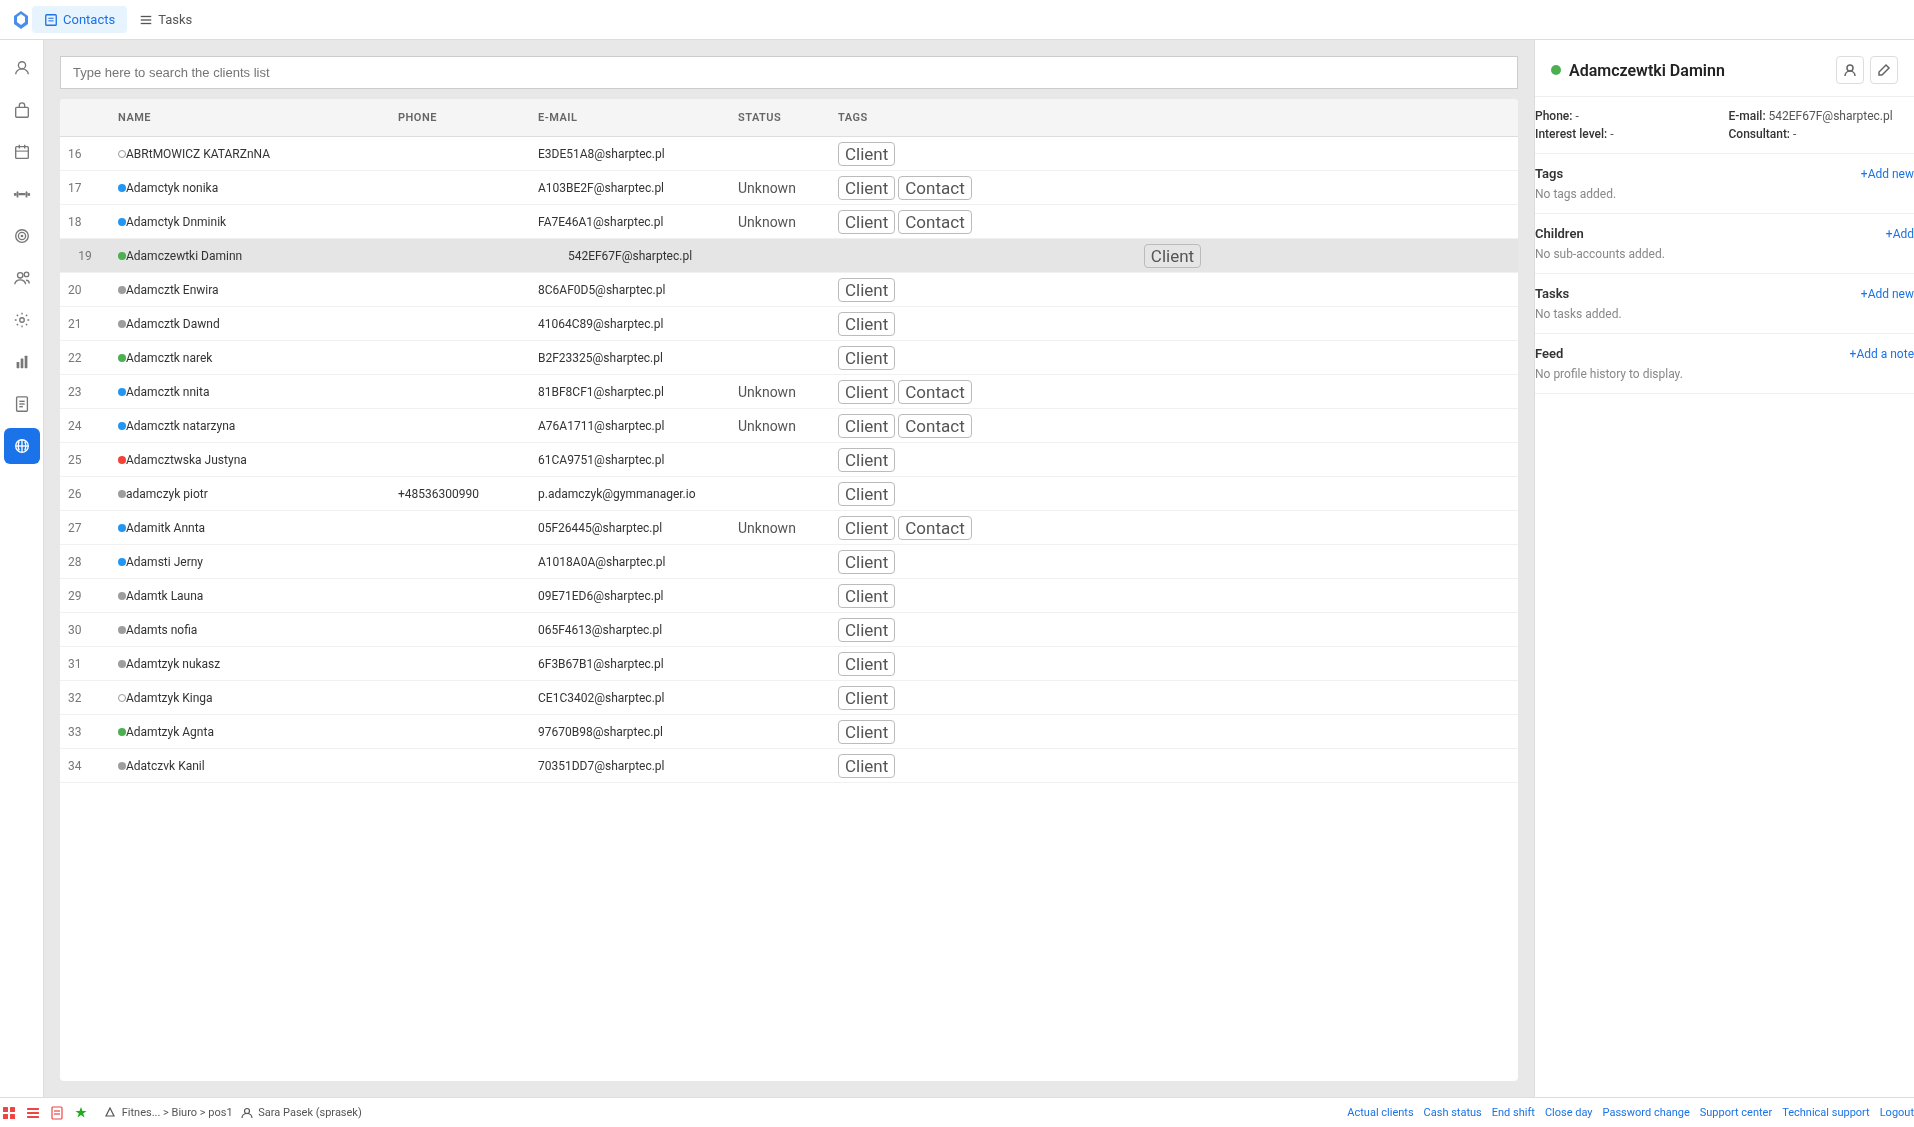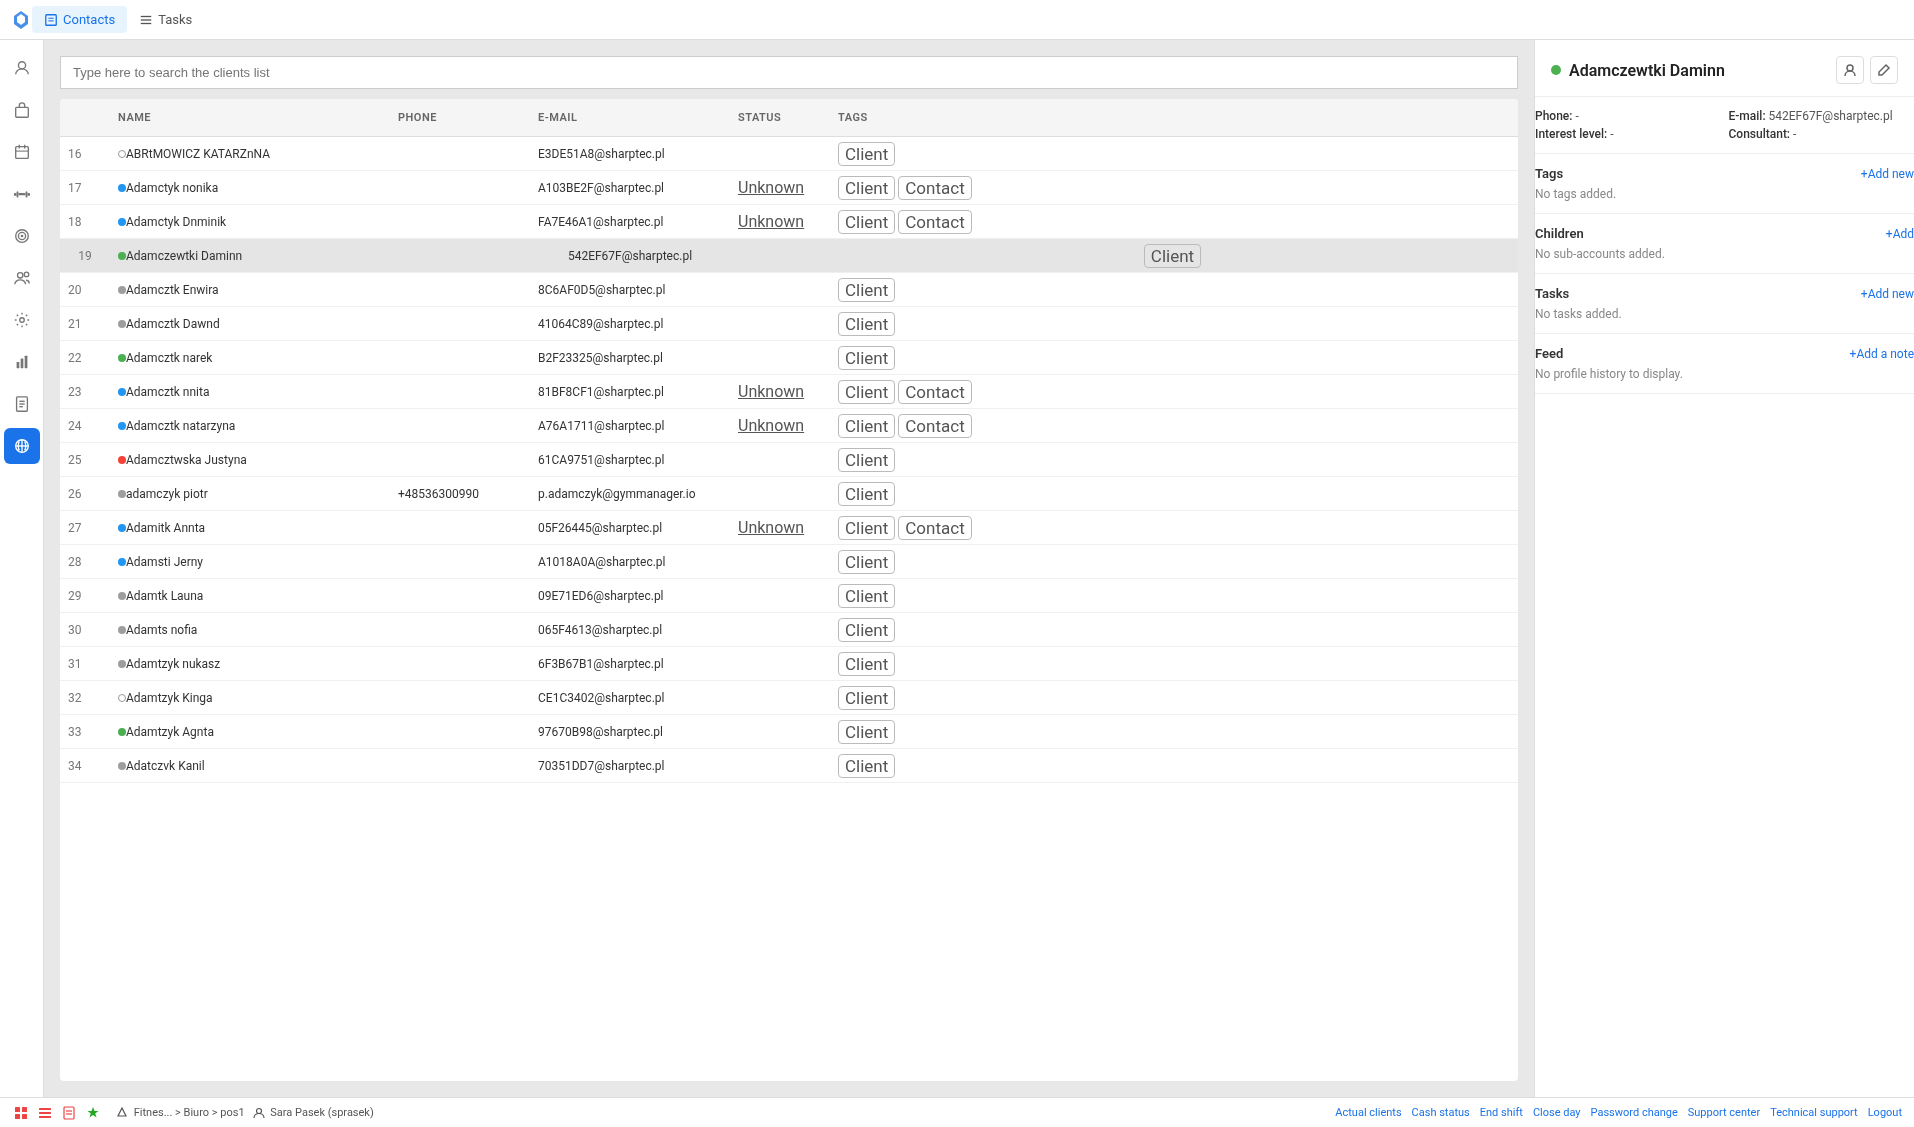--- a/index.html
+++ b/index.html
@@ -172,21 +172,21 @@
     .tag-badge {
       display: inline-block;
       border: 1px solid #bbb;
       border-radius: 4px;
       padding: 1px 6px;
       font-size: 17px;
       color: #555;
       margin-right: 3px;
     }
 
-    .status-unknown { color: #555; font-size: 16px; text-decoration: underline; }
+    .status-unknown { color: #555; font-size: 14px; }
 
     .table-footer {
       padding: 8px 12px;
       font-size: 12px;
       color: #666;
       background: #f5f5f5;
       border-top: 1px solid #ddd;
     }
 
     
@@ -276,21 +276,21 @@
     }
 
     
     .status-bar {
       height: 30px;
       background: #fff;
       border-top: 1px solid #ddd;
       display: flex;
       align-items: center;
       justify-content: space-between;
-      padding: 0 12px;
+      padding: 0 0;
       font-size: 11px;
       color: #555;
     }
     .status-bar-left { display: flex; align-items: center; gap: 8px; }
     .status-bar-right { display: flex; align-items: center; gap: 10px; }
     .status-bar-right a { color: #1a73e8; cursor: pointer; text-decoration: none; }
     .status-bar-icons { display: flex; gap: 6px; margin-right: 6px; }
     .status-icon { width: 18px; height: 18px; cursor: pointer; display: flex; align-items: center; justify-content: center; }
 
     .logo-icon {

